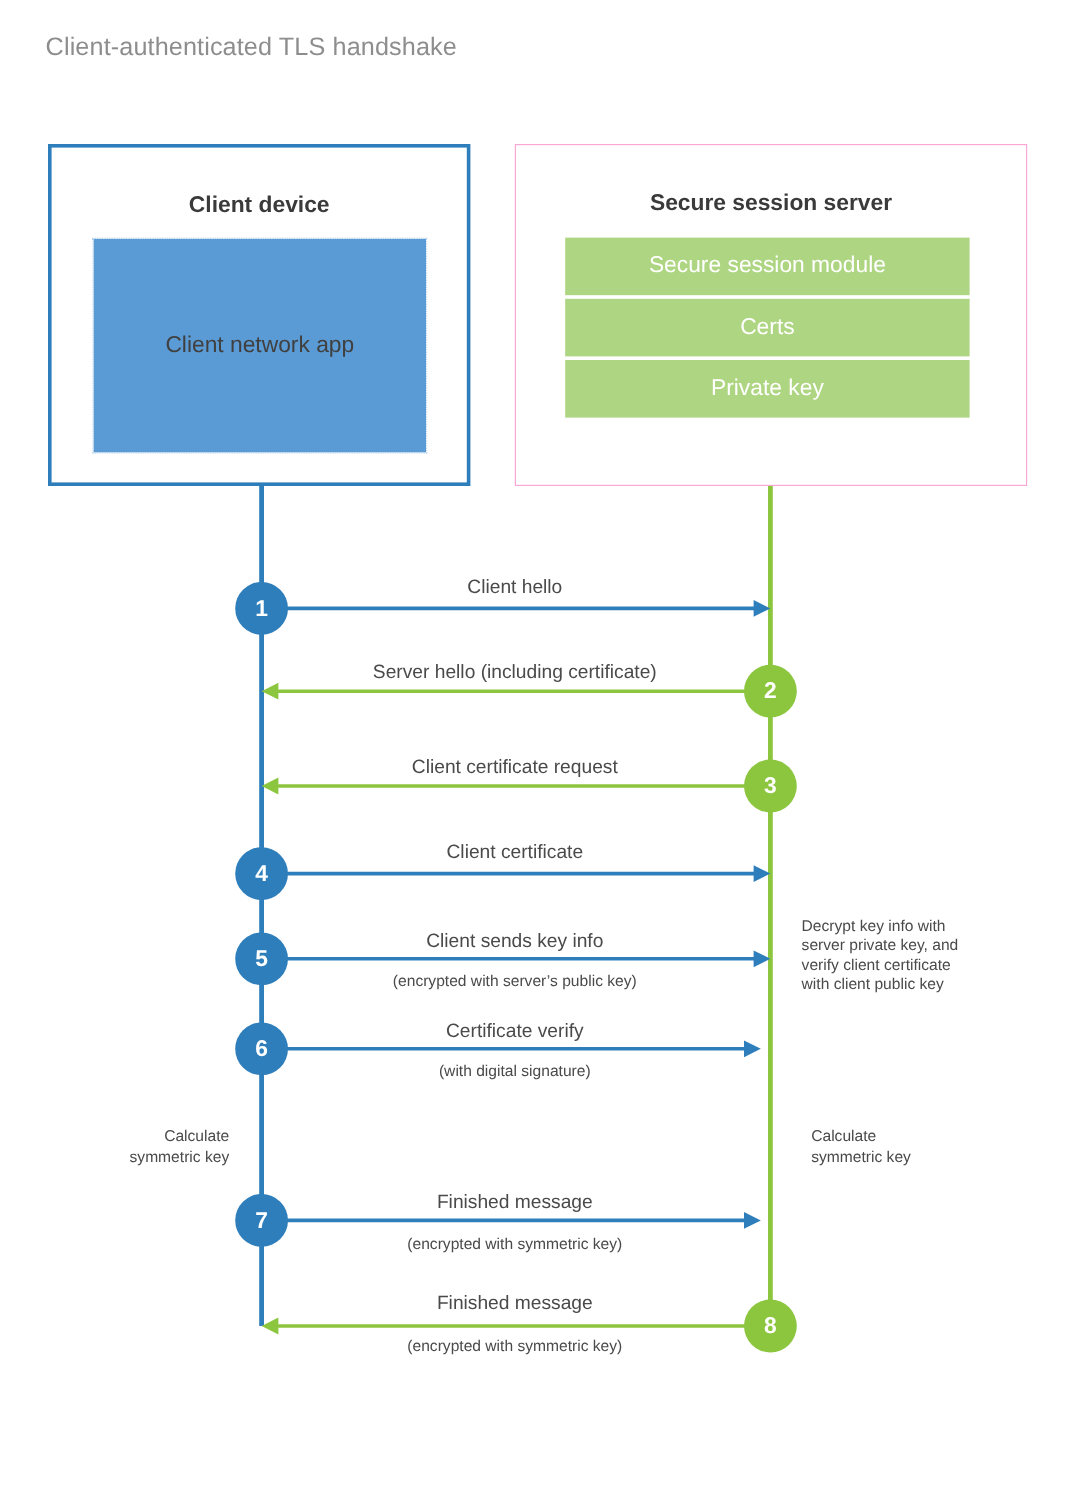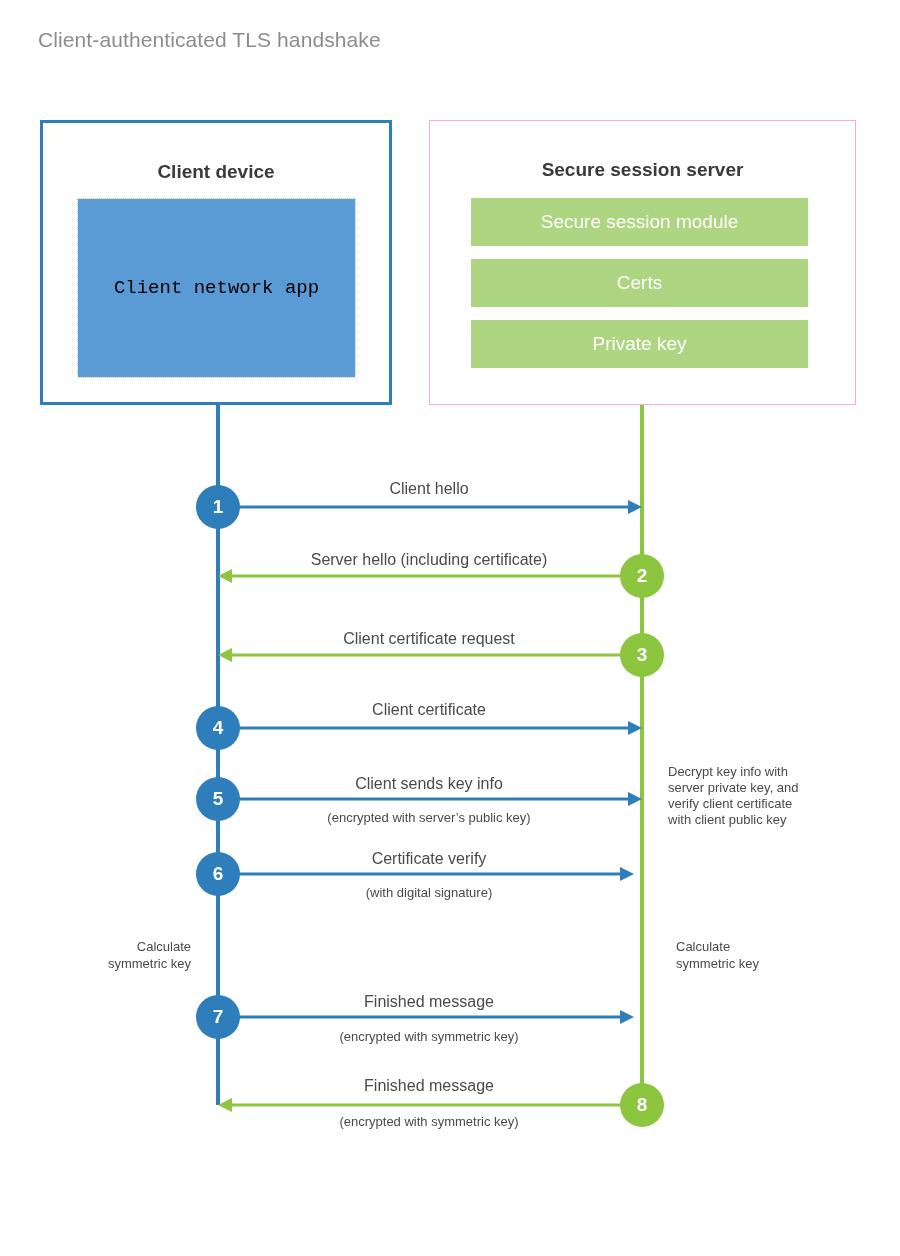--- a/index.html
+++ b/index.html
@@ -63,46 +63,45 @@
   }
 
   .client-app-box {
     position: absolute;
     left: 35px;
     top: 76px;
     width: 277px;
     height: 178px;
     background: #5b9bd5;
     outline: 1px dotted #b9d4ec;
-    color: #000000;
+    color: #404040;
     font-size: 19px;
     line-height: 26px;
     display: flex;
     align-items: center;
     justify-content: center;
     text-align: right;
     box-sizing: border-box;
-    font-family: Liberation Mono, monospace;
   }
 
   .server-modules {
     position: absolute;
     left: 41px;
     top: 77px;
     width: 337px;
   }
   .server-module {
     height: 48px;
     background: #aed581;
     color: #ffffff;
     font-size: 19px;
     display: flex;
     align-items: center;
     justify-content: center;
-    margin-bottom: 13px;
+    margin-bottom: 3px;
   }
   .server-module:last-child { margin-bottom: 0; }
 
   
   #sequence-svg {
     position: absolute;
     left: 0;
     top: 0;
     width: 900px;
     height: 1256px;

